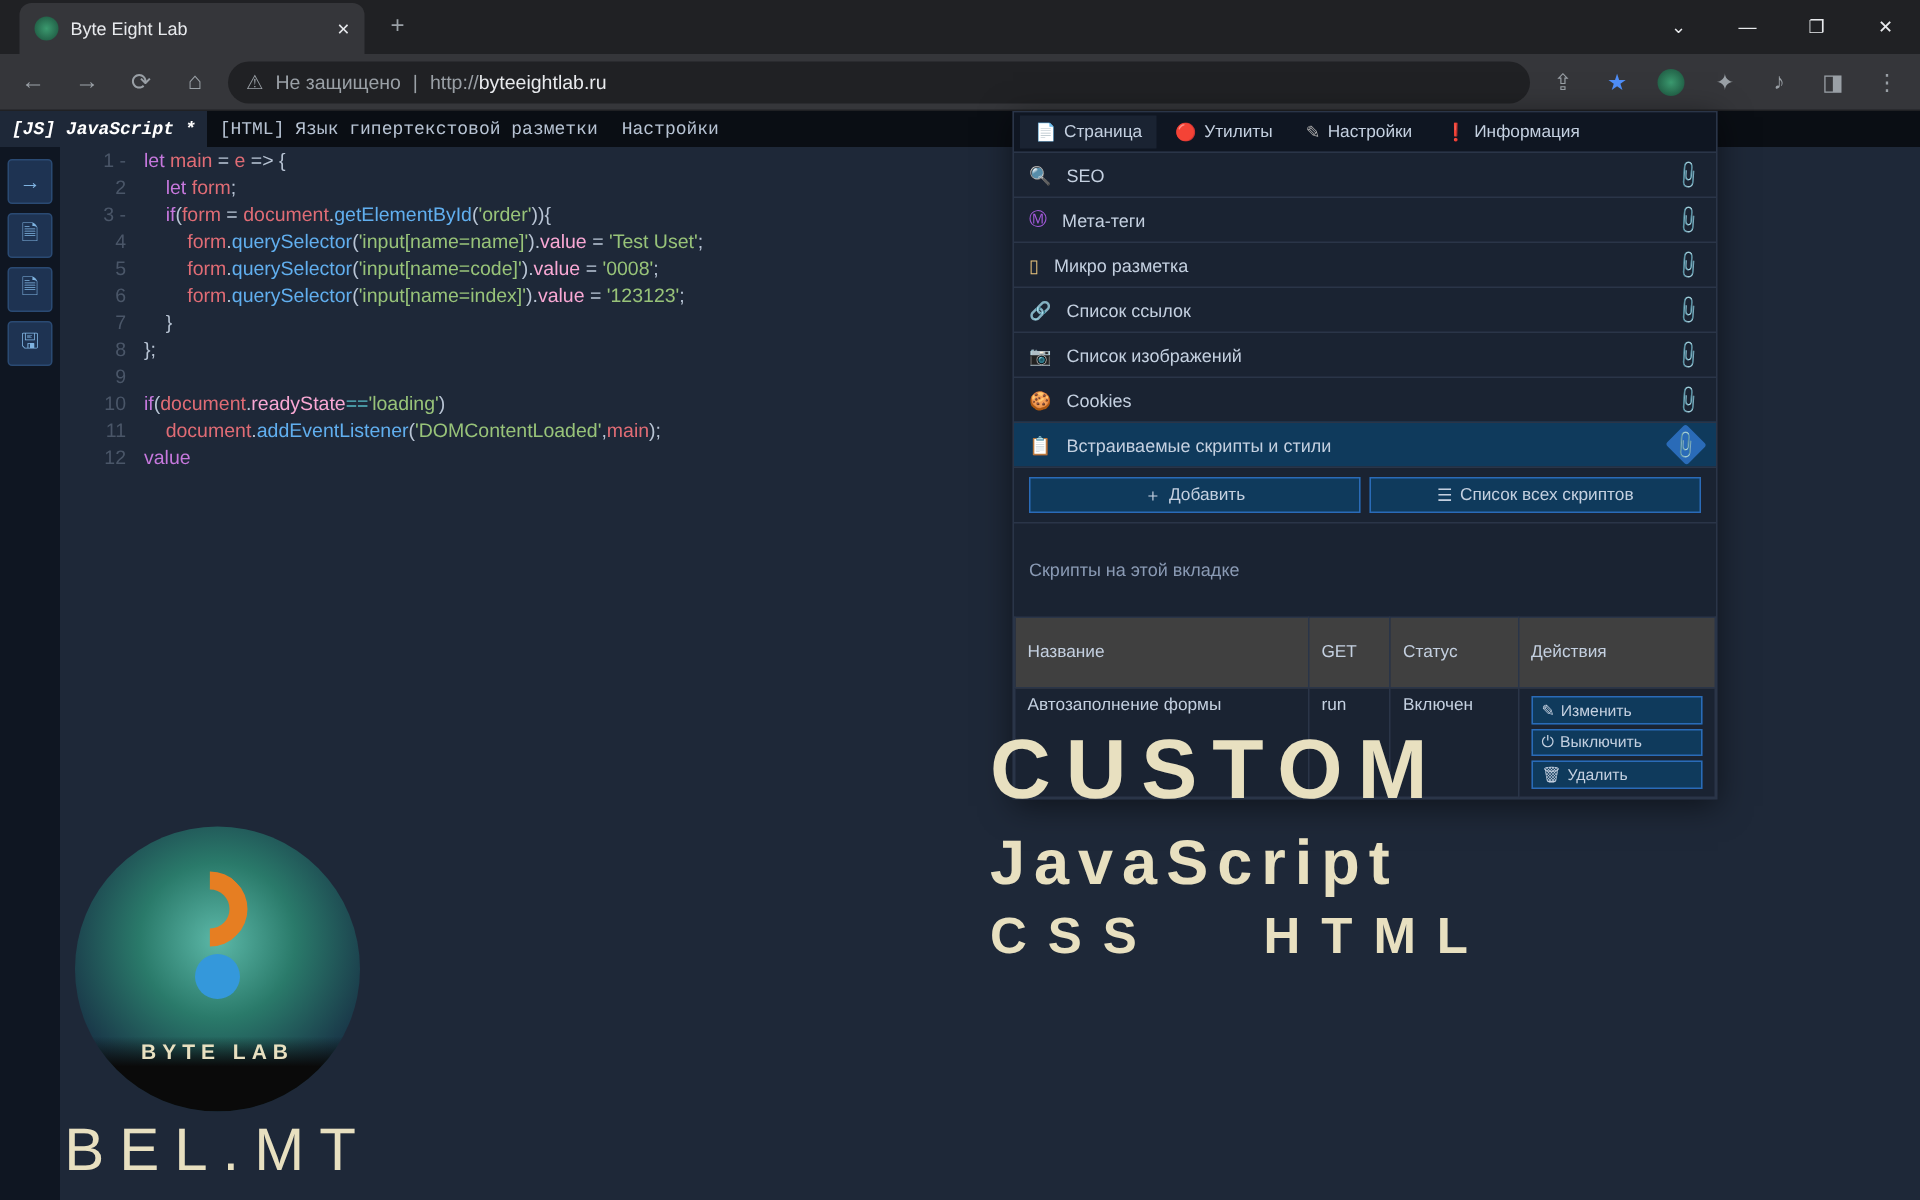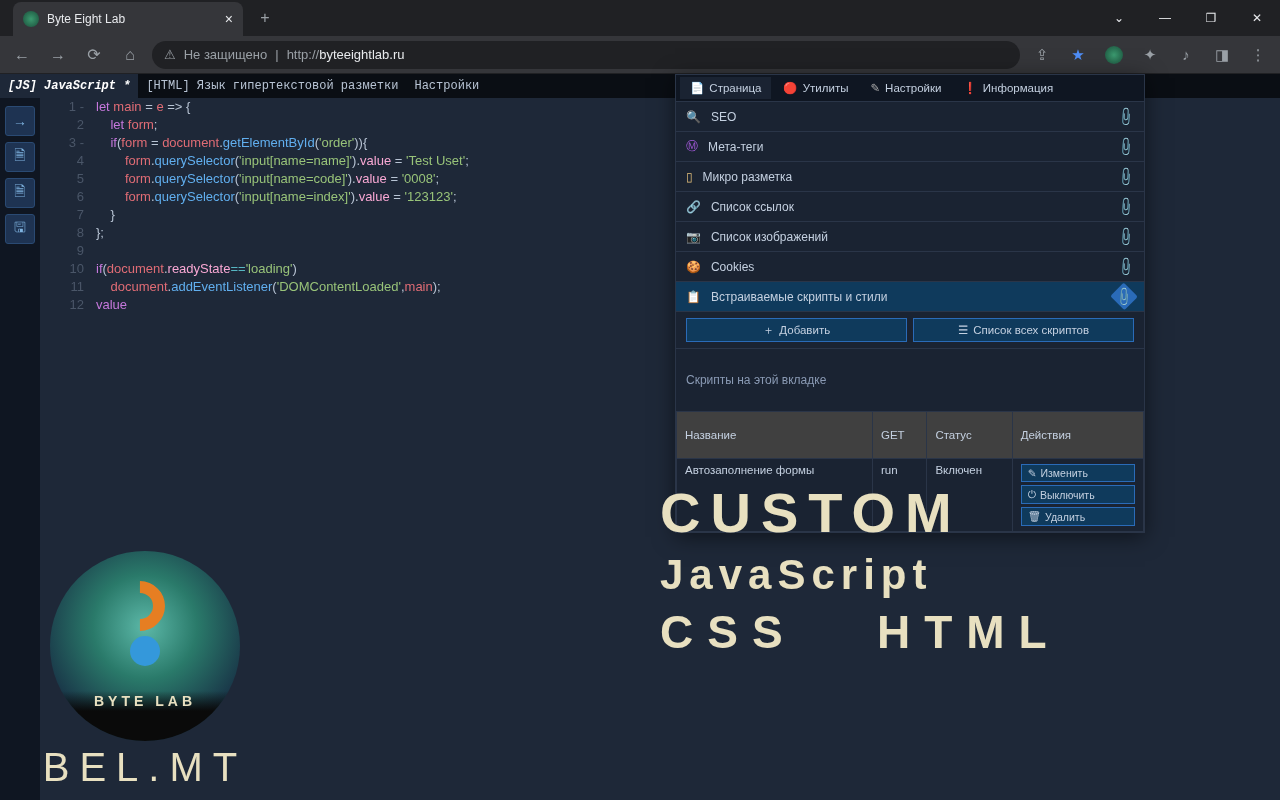--- a/index.html
+++ b/index.html
@@ -41,21 +41,21 @@
 .psection{padding:24px 10px;border-top:1px solid #2a3548;font-size:12px;color:#8a9ab4}
 .ptable{width:100%;border-collapse:collapse;font-size:11.5px}
 .ptable th{background:#404040;padding:17px 8px;text-align:left;font-weight:normal;color:#c4d0e0;border:1px solid #2a3548}
 .ptable td{padding:5px 8px;border:1px solid #2a3548;vertical-align:top}
 .rowbtns{display:flex;flex-direction:column;gap:3px}
 .rowbtn{background:#0f3a5c;border:1px solid #2a6bb8;padding:2px 6px;font-size:10.5px;color:#c4d0e0;display:flex;align-items:center;gap:4px;white-space:nowrap}
 .bigtext{position:absolute;left:660px;top:480px;font-family:"Arial Black",sans-serif;color:#e8e0c0;letter-spacing:10px}
 .bigtext div{font-weight:900}
 .bt1{font-size:56px}
 .bt2{font-size:42px;margin-top:6px;letter-spacing:6px}
-.bt3{font-size:46px;margin-top:6px;letter-spacing:14px}
+.bt3{font-size:34px;margin-top:6px;letter-spacing:14px}
 .logo{position:absolute;left:30px;bottom:10px;width:230px;text-align:center;color:#e8e0c0}
 .logocircle{width:190px;height:190px;border-radius:50%;background:radial-gradient(circle at 50% 40%,#5cb8a8 0%,#2a7a6a 35%,#1a3a4a 70%,#0a1a2a 100%);margin:0 auto;position:relative;overflow:hidden}
 .logoshape{position:absolute;top:30px;left:50%;transform:translateX(-50%);width:60px;height:100px}
 .logoc1{width:50px;height:50px;border:12px solid #e67e22;border-radius:50%;border-bottom-color:transparent;border-left-color:transparent;transform:rotate(45deg)}
 .logoc2{width:30px;height:30px;background:#3498db;border-radius:50%;margin:5px auto 0}
 .logosil{position:absolute;bottom:0;width:100%;height:50px;background:linear-gradient(0deg,#0a0a0a 60%,transparent)}
 .logotxt1{position:absolute;bottom:32px;width:100%;font-size:14px;letter-spacing:4px;font-weight:bold;color:#e8e0c0}
 .logotxt2{font-size:40px;letter-spacing:10px;font-weight:400;margin-top:4px}
 </style>
 </head>

